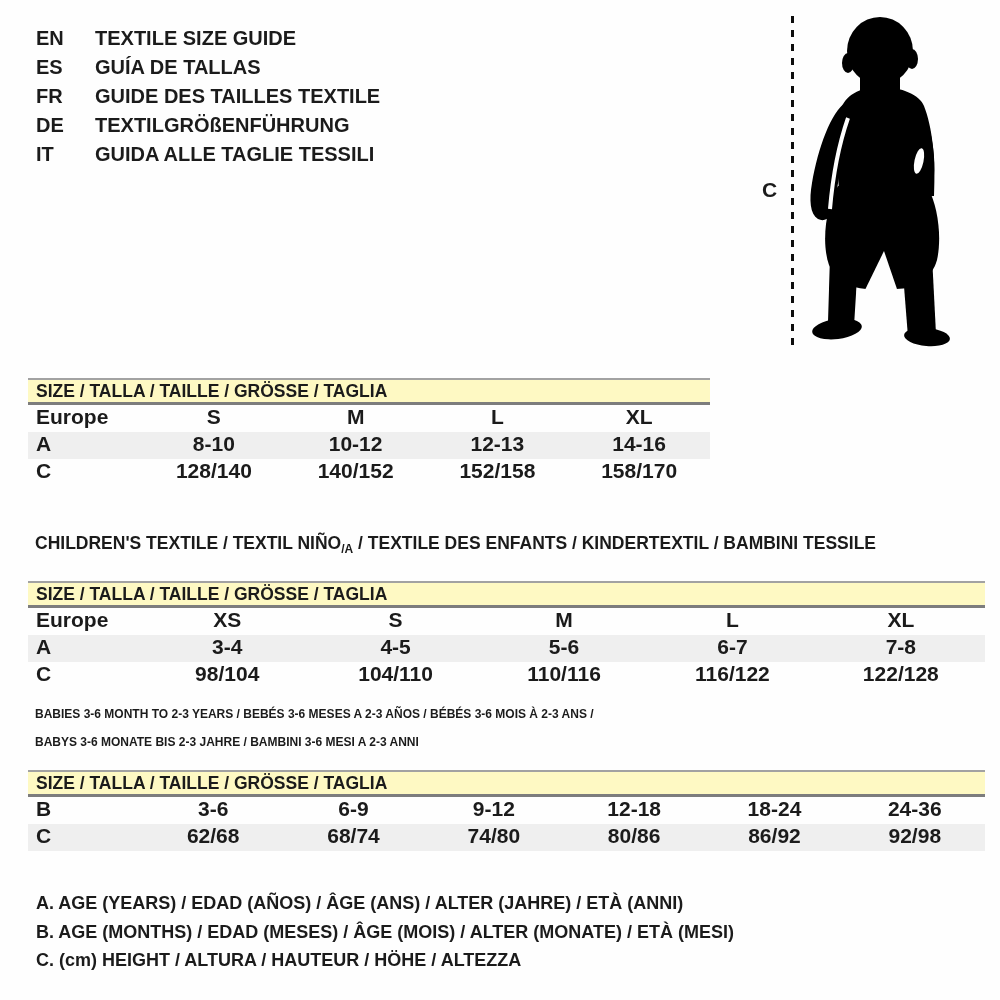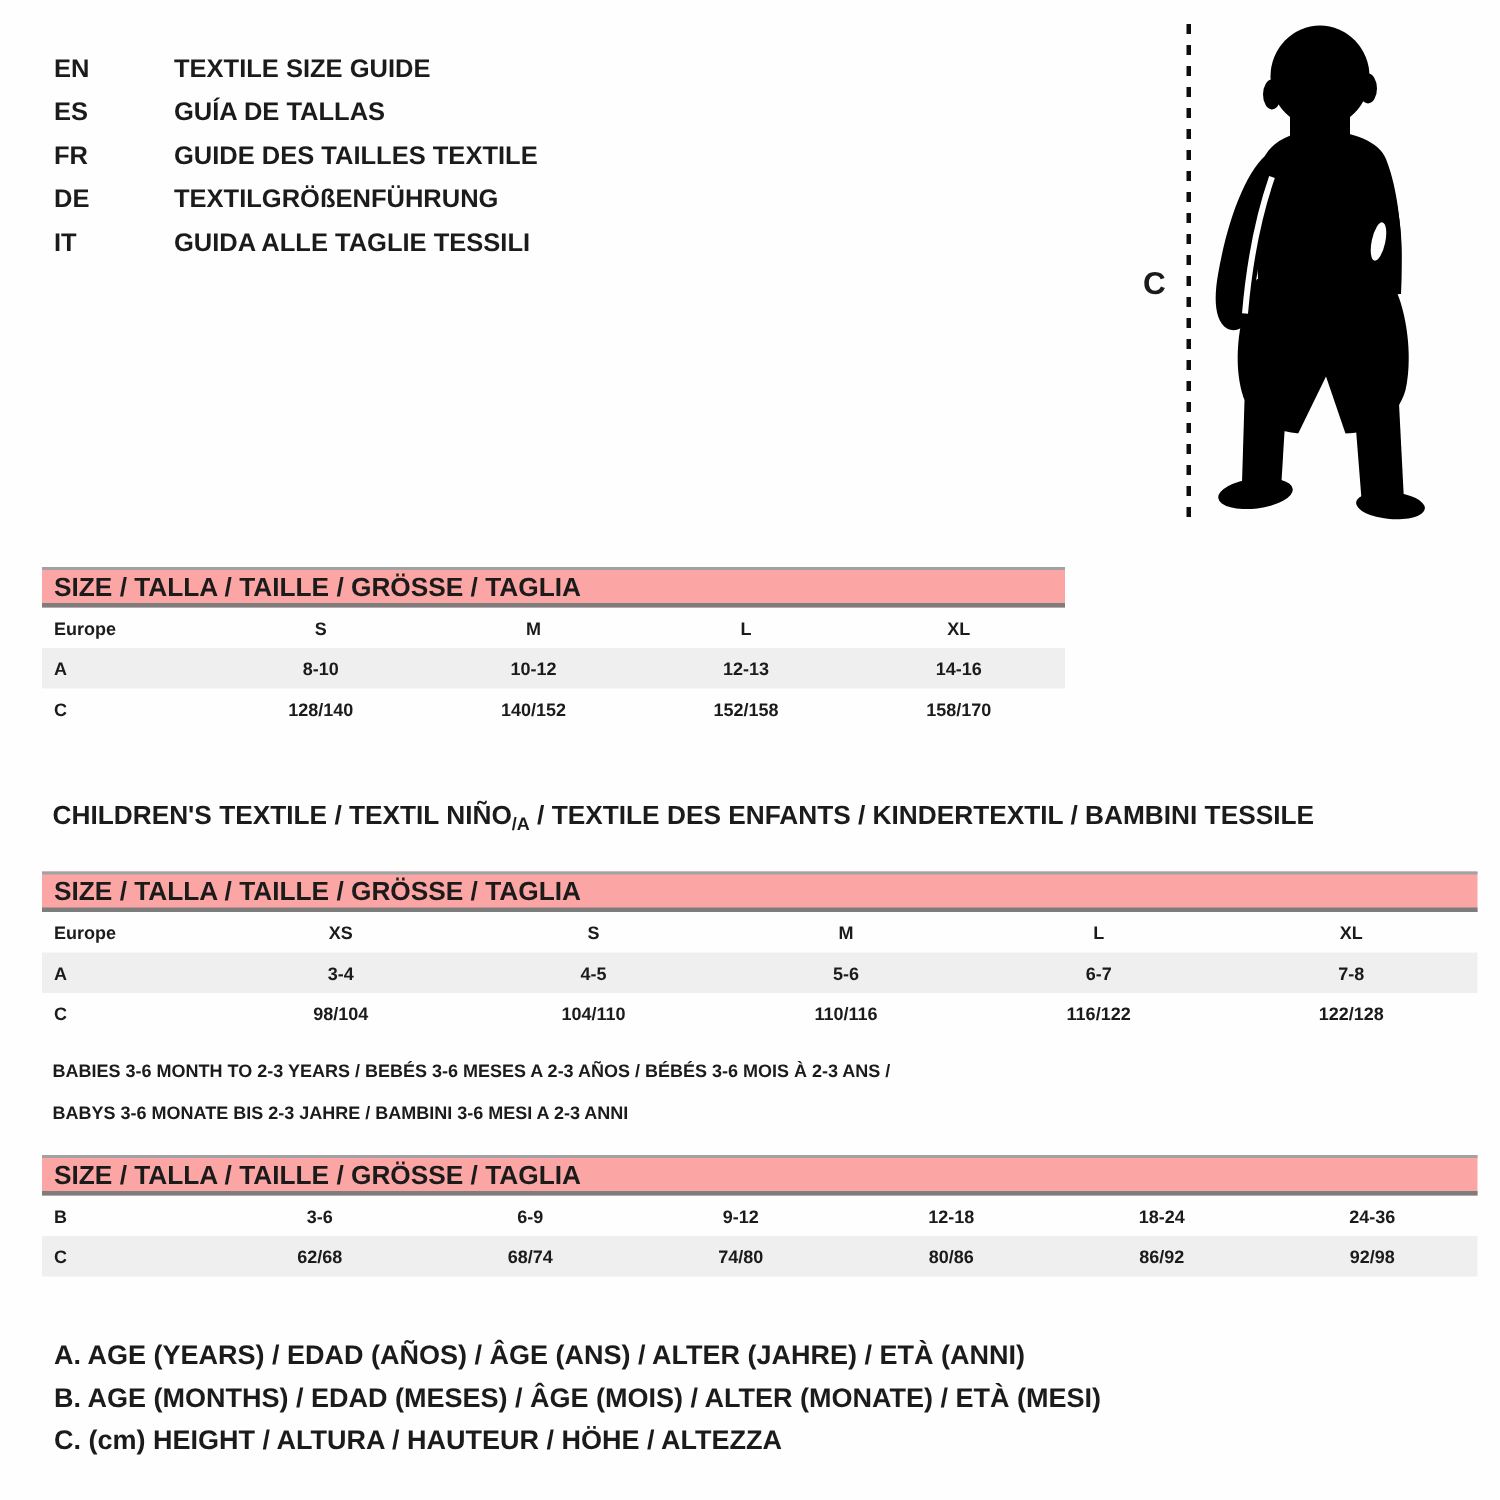--- a/index.html
+++ b/index.html
@@ -8,49 +8,49 @@
     background:#fefefe;
     font-family:"Liberation Sans", sans-serif;
     font-weight:700;
     color:#1b1b1b;
     position:relative;
     overflow:hidden;
   }
 
   
   .lang-block { position:absolute; left:36px; top:27px; }
-  .lang-row { display:flex; height:29px; align-items:flex-end; font-size:17px;gap:21px; }
+  .lang-row { display:flex; height:29px; align-items:flex-start; font-size:20px; }
   .lang-code { width:59px; flex:0 0 59px; }
   .lang-label { white-space:nowrap; }
 
   
   .dotted-line {
     position:absolute; left:791px; top:16px; width:3px; height:330px;
     background:repeating-linear-gradient(180deg,#0d0d0d 0 7px, transparent 7px 14px);
   }
   .c-label { position:absolute; left:762px; top:178px; font-size:21px; }
   .baby-figure { position:absolute; left:800px; top:8px; }
 
   
   .section { position:absolute; left:28px; }
   .section.narrow { width:682px; }
   .section.wide  { width:957px; }
   .sec-title { font-size:17.5px; line-height:20px; white-space:nowrap; padding-left:7px; }
   .sec-title .sub { font-size:12px; vertical-align:-4px; }
   .sec-title-line { font-size:12px; line-height:28px; white-space:nowrap; padding-left:7px; }
   .size-bar {
     margin-top:22px; height:27px;
-    background:#fca5a5;
+    background:#fef9c3;
     border-top:2px solid #a2a2a2;
     border-bottom:3px solid #7d7d7d;
     display:flex; align-items:center;
     padding-left:8px; font-size:17.5px;
   }
   .size-bar.tight { margin-top:14px; }
-  .trow { display:flex; height:27px; align-items:center; font-size:12px; }
+  .trow { display:flex; height:27px; font-size:21px; }
   .trow.shaded { background:#efefef; }
   .tcell { flex:1; text-align:center; }
   .tcell.rowlabel { flex:0 0 115px; text-align:left; padding-left:8px; }
 
   
   .legend-block { position:absolute; left:36px; top:889px; }
   .legend-line { font-size:18px; line-height:28.5px; white-space:nowrap; }
 </style>
 </head>
 <body>

